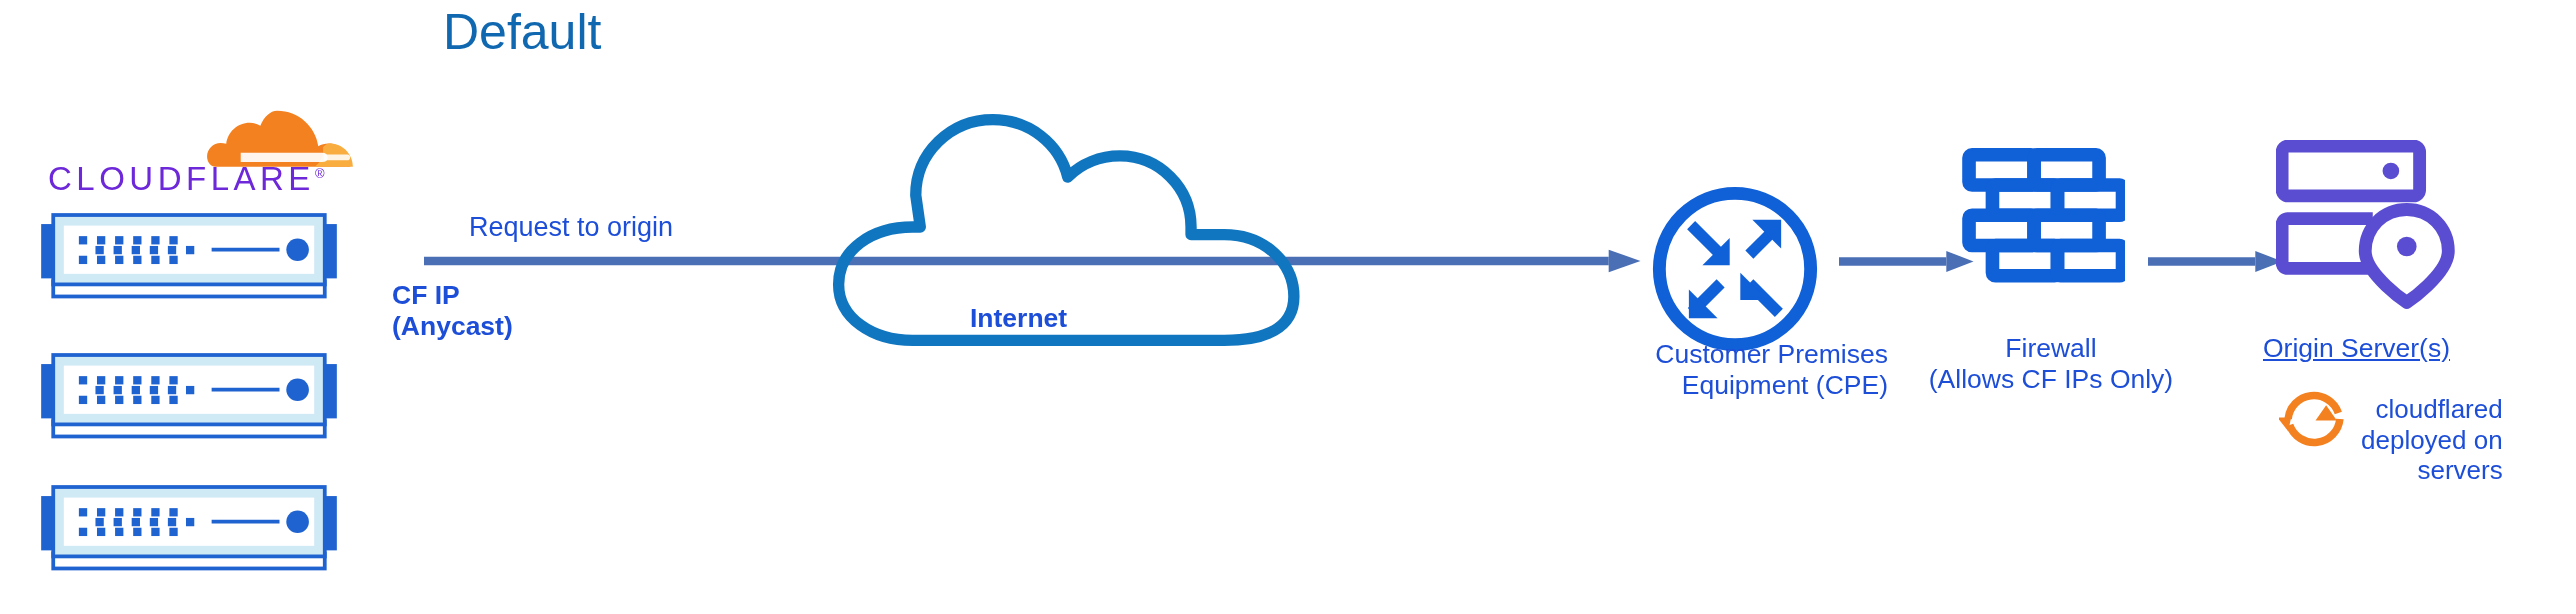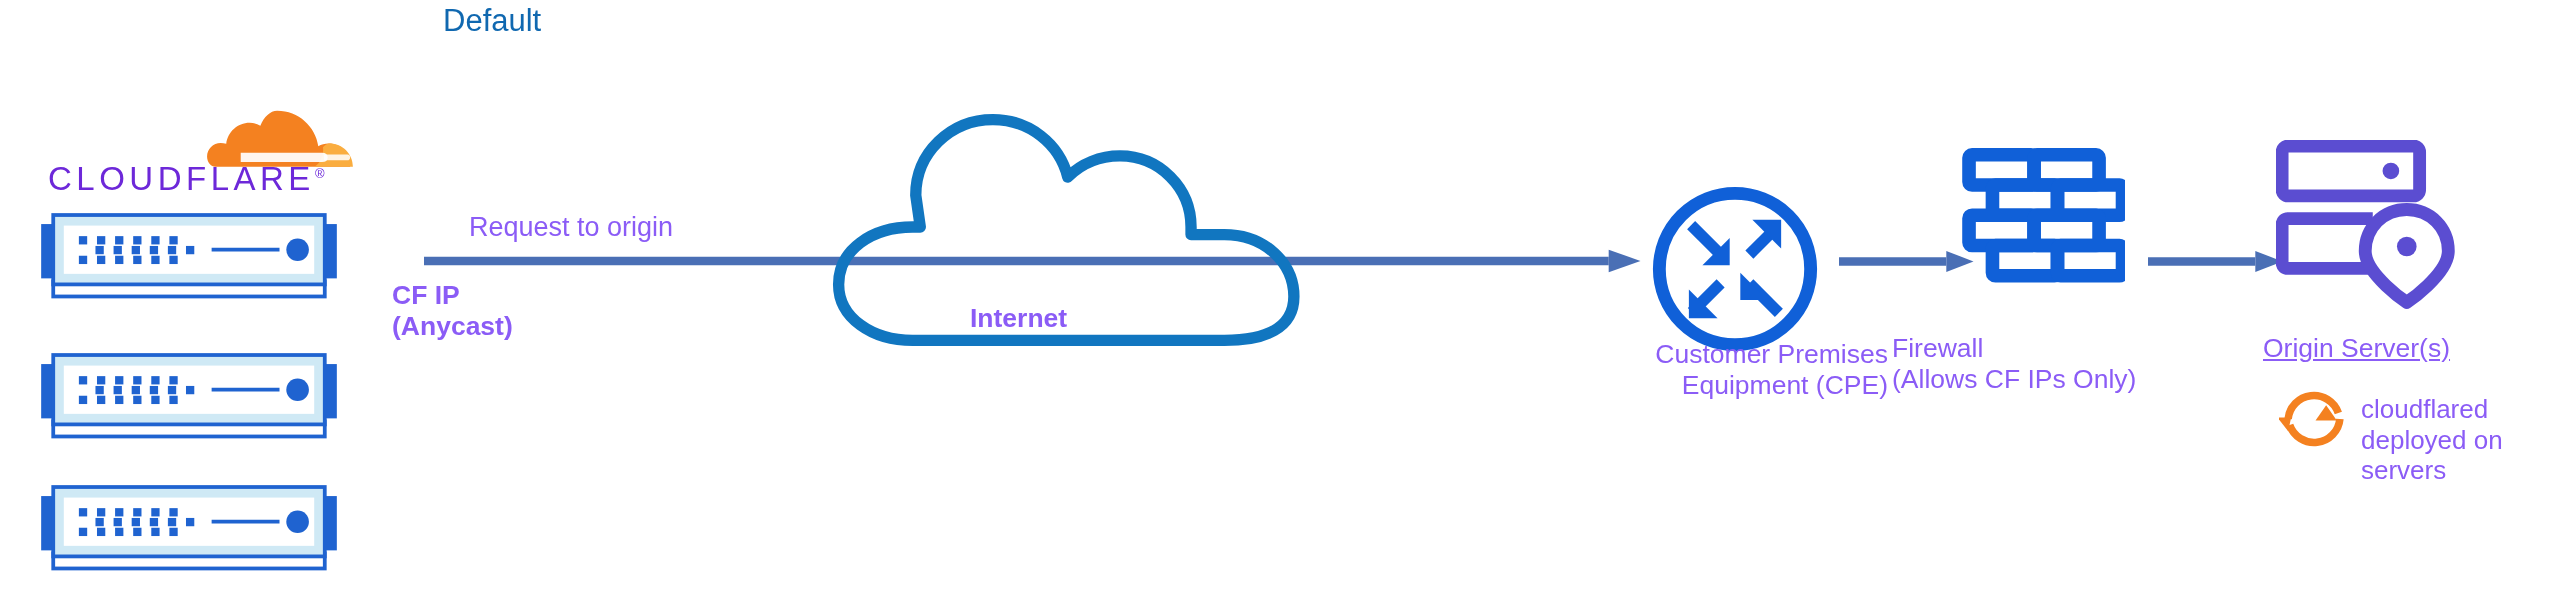--- a/index.html
+++ b/index.html
@@ -19,21 +19,21 @@
     left: 0; top: 0;
     width: 2576px;
     height: 614px;
   }
   .abs { position: absolute; }
 
   
   #diagram-title {
     left: 443px;
     top: 3px;
-    font-size: 31px;
+    font-size: 50px;
     color: #1068b0;
     letter-spacing: 0px;
     white-space: nowrap;
   }
 
   
   #cloudflare-logo {
     left: 27px;
     top: 106px;
     width: 333px;
@@ -59,21 +59,21 @@
   .server-rack {
     width: 318px;
     height: 89px;
   }
   #rack-1 { left: 30px; top: 212px; }
   #rack-2 { left: 30px; top: 352px; }
   #rack-3 { left: 30px; top: 484px; }
 
   
   .label {
-    color: #8b5cf6;
+    color: #1d4ed8;
     font-size: 26.5px;
     line-height: 1.16;
     white-space: pre;
   }
   #label-request-to-origin {
     left: 469px;
     top: 212px;
     font-size: 27px;
     white-space: nowrap;
   }
@@ -91,34 +91,35 @@
   }
   #label-cpe {
     left: 1555px;
     top: 339px;
     text-align: right;
     width: 333px;
   }
   #label-firewall {
     left: 1892px;
     top: 333px;
-    text-align: left;
+    text-align: center;
     width: 318px;
   }
   #label-origin-server {
     left: 2263px;
     top: 333px;
     white-space: nowrap;
     text-decoration: underline;
   }
   #label-cloudflared {
     left: 2361px;
     top: 394px;
     font-size: 26px;
     line-height: 1.18;
+    text-align: right;
   }
 
   
   #internet-cloud { left: 831px; top: 106px; width: 469px; height: 242px; }
   #cpe-router     { left: 1648px; top: 182px; width: 174px; height: 174px; }
   #firewall-icon  { left: 1962px; top: 148px; width: 163px; height: 155px; }
   #origin-server-icon { left: 2276px; top: 140px; width: 189px; height: 170px; }
   #cloudflared-sync-icon { left: 2279px; top: 384px; width: 70px; height: 70px; }
 
   

